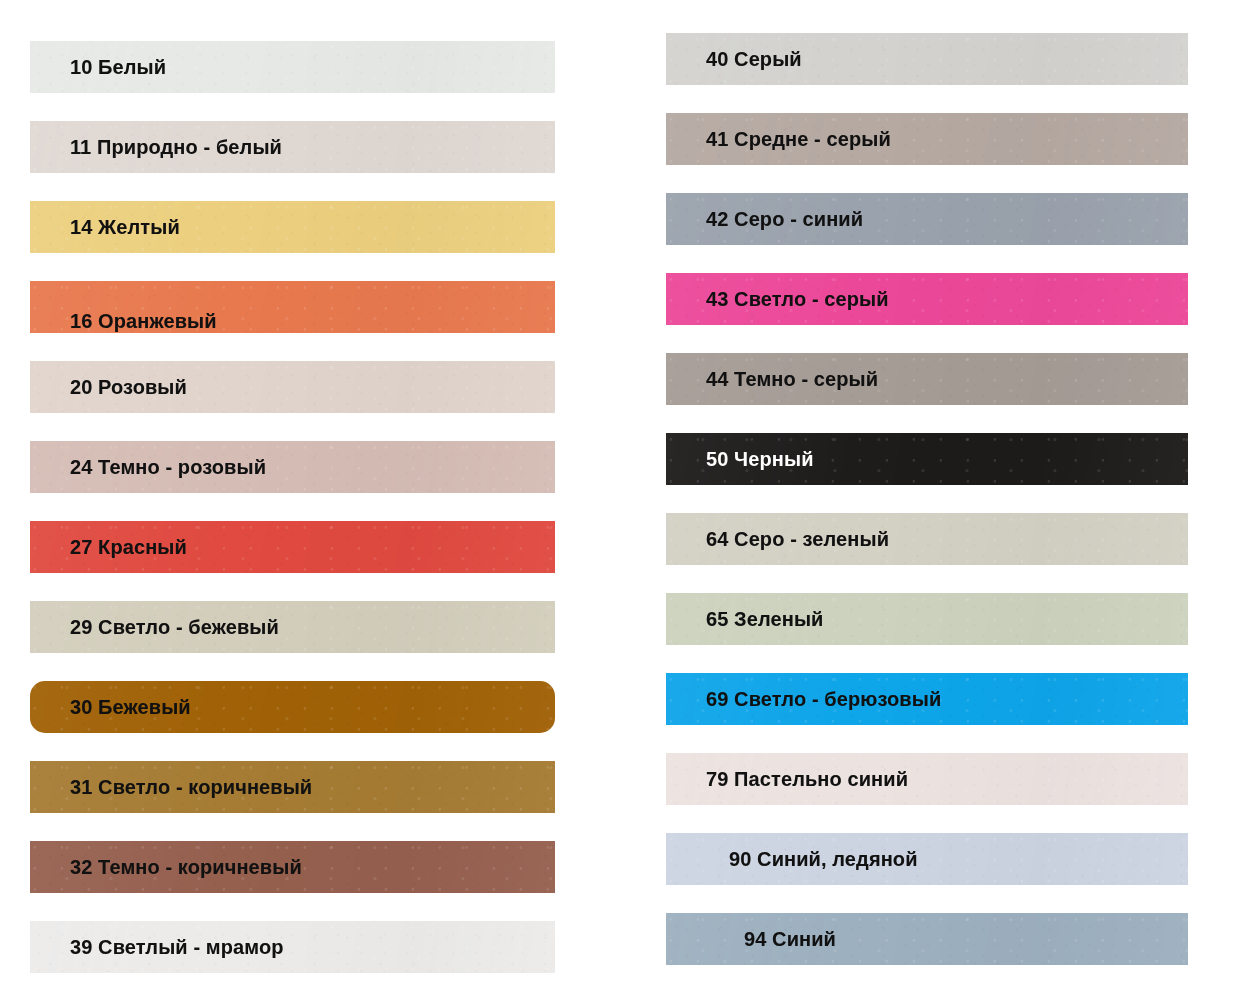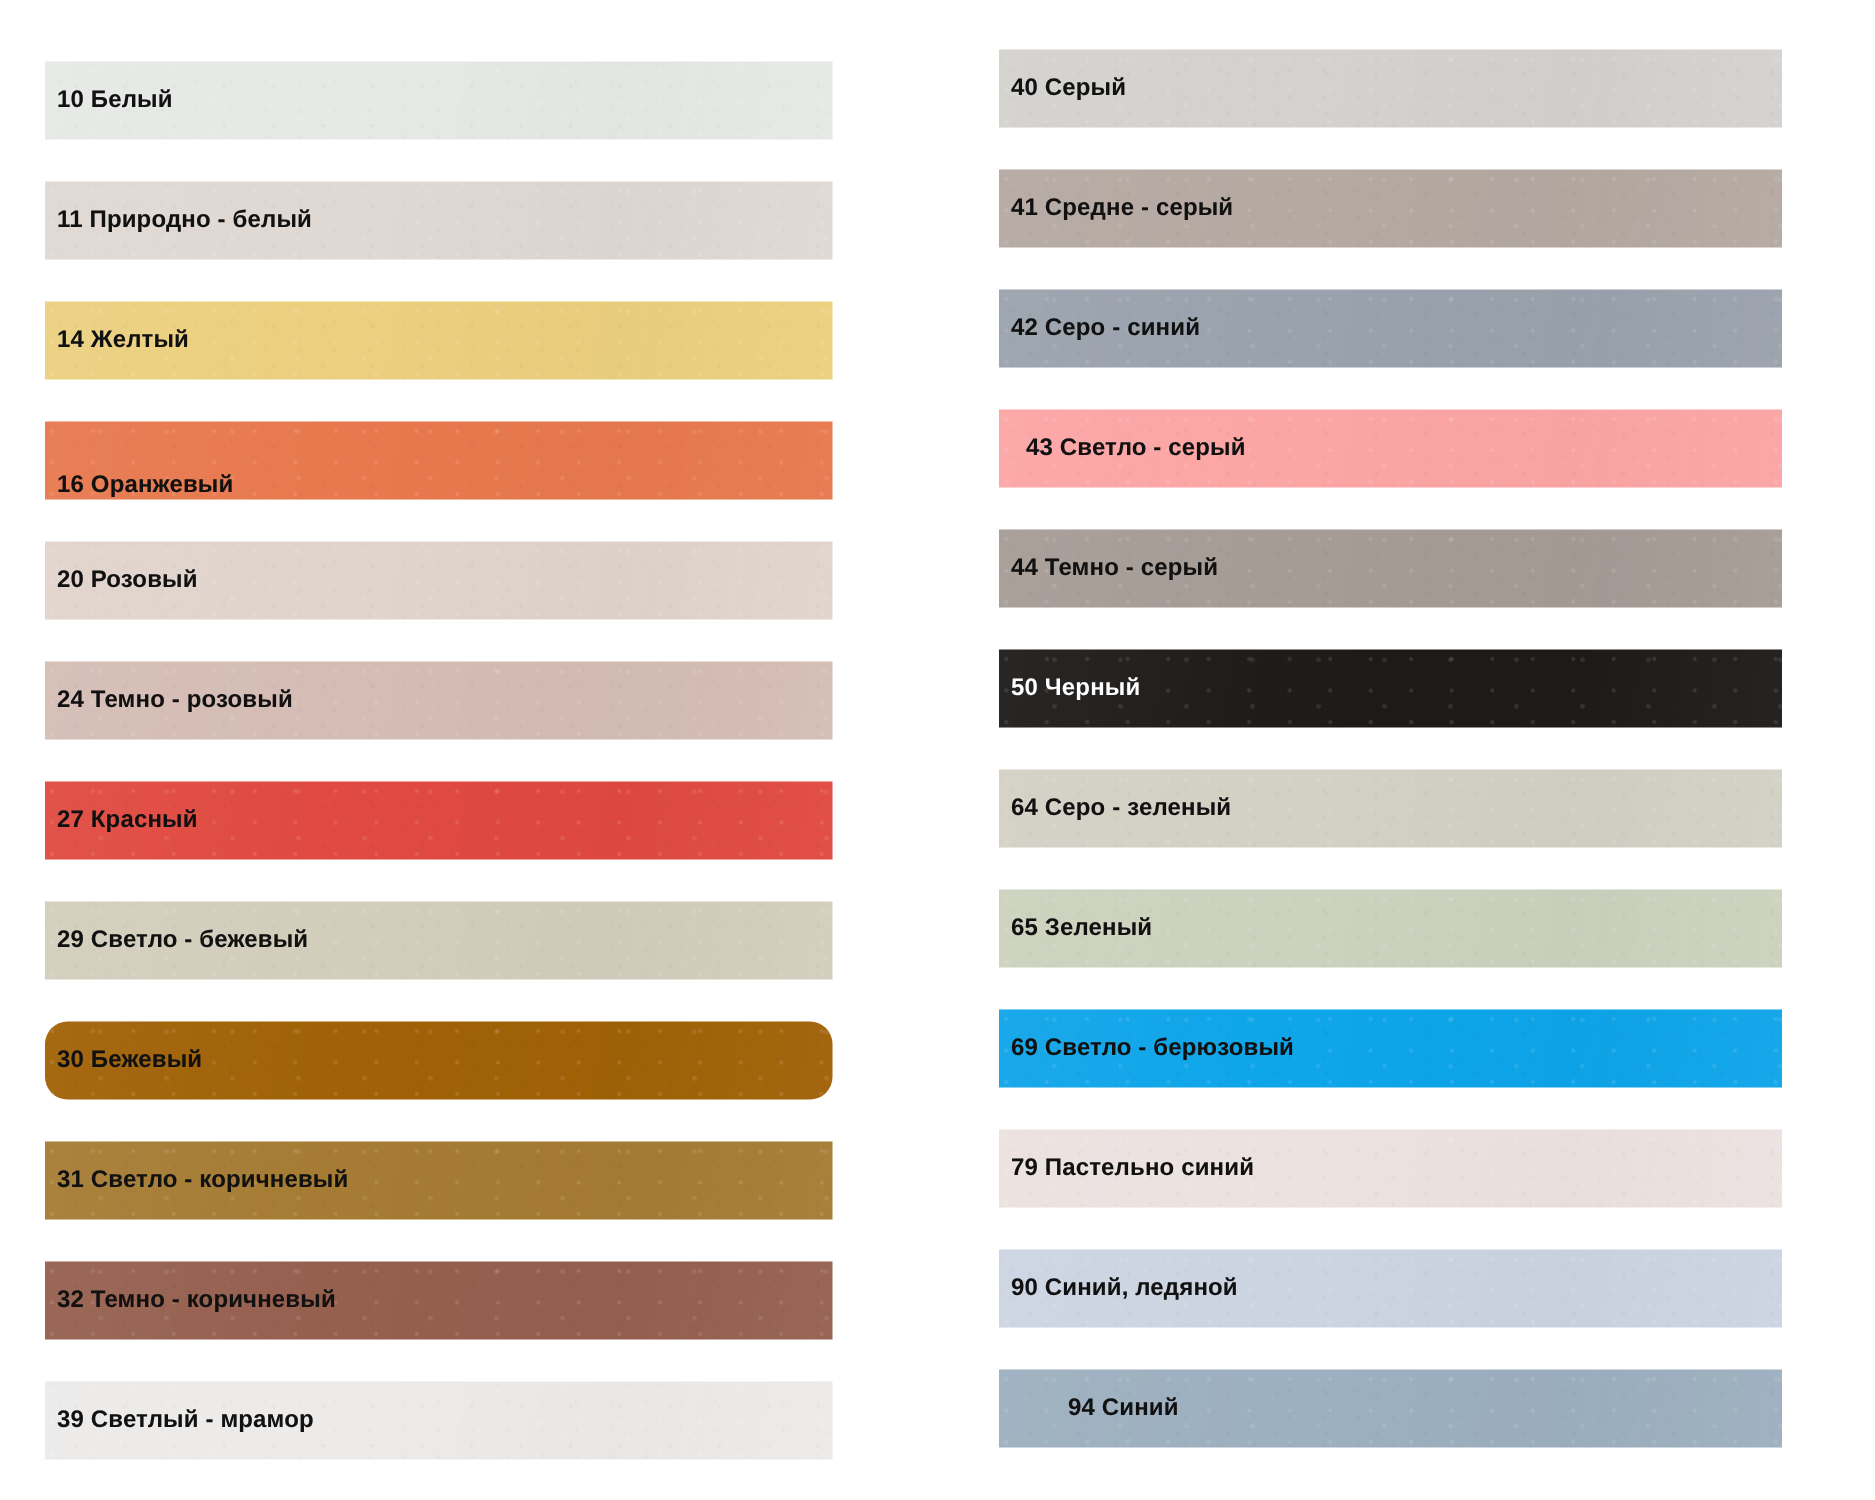--- a/index.html
+++ b/index.html
@@ -41,29 +41,30 @@
     margin-bottom: 28px;
     display: flex;
     align-items: center;
     box-sizing: border-box;
     overflow: hidden;
   }
   .swatch-row:last-child {
     margin-bottom: 0;
   }
   .swatch-label {
-    font-size: 16px;
+    font-size: 20px;
     font-weight: 700;
     letter-spacing: 0.1px;
     color: #111111;
     padding-left: 8px;
     white-space: nowrap;
     position: relative;
     z-index: 2;
     text-shadow: 0 0 0 rgba(0,0,0,0.2);
+    margin-left: 32px;
   }
   .swatch-row.dark .swatch-label {
     color: #ffffff;
   }
   .grain {
     position: absolute;
     inset: 0;
     z-index: 1;
     pointer-events: none;
     opacity: 0.5;
@@ -137,21 +138,21 @@
         <span class="swatch-label">40 Серый</span>
       </div>
       <div class="swatch-row" style="background: rgb(181, 169, 162);">
         <span class="grain"></span>
         <span class="swatch-label">41 Средне - серый</span>
       </div>
       <div class="swatch-row" style="background: rgb(154, 162, 173);">
         <span class="grain"></span>
         <span class="swatch-label">42 Серо - синий</span>
       </div>
-      <div class="swatch-row" style="background: #fca5a5; padding-left: 10px;">
+      <div class="swatch-row" style="background: #ec4899;">
         <span class="grain"></span>
         <span class="swatch-label">43 Светло - серый</span>
       </div>
       <div class="swatch-row" style="background: rgb(166, 156, 150);">
         <span class="grain"></span>
         <span class="swatch-label">44 Темно - серый</span>
       </div>
       <div class="swatch-row dark" style="background: rgb(30, 28, 27);">
         <span class="grain"></span>
         <span class="swatch-label">50 Черный</span>
@@ -165,21 +166,21 @@
         <span class="swatch-label">65 Зеленый</span>
       </div>
       <div class="swatch-row" style="background: #0ea5e9;">
         <span class="grain"></span>
         <span class="swatch-label">69 Светло - берюзовый</span>
       </div>
       <div class="swatch-row" style="background: rgb(236, 226, 224);">
         <span class="grain"></span>
         <span class="swatch-label">79 Пастельно синий</span>
       </div>
-      <div class="swatch-row" style="background: rgb(204, 212, 226);">
+      <div class="swatch-row" style="background: rgb(204, 212, 226); padding-left: 23px;">
         <span class="grain"></span>
         <span class="swatch-label">90 Синий, ледяной</span>
       </div>
       <div class="swatch-row" style="background: rgb(157, 176, 191); padding-left: 38px;">
         <span class="grain"></span>
         <span class="swatch-label">94 Синий</span>
       </div>
     </div>
 
 </div>

